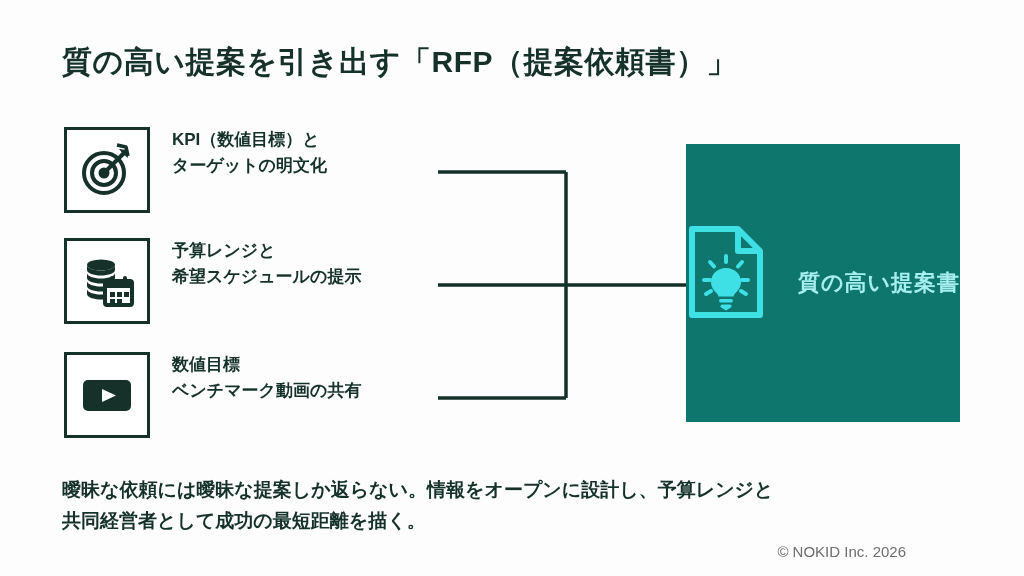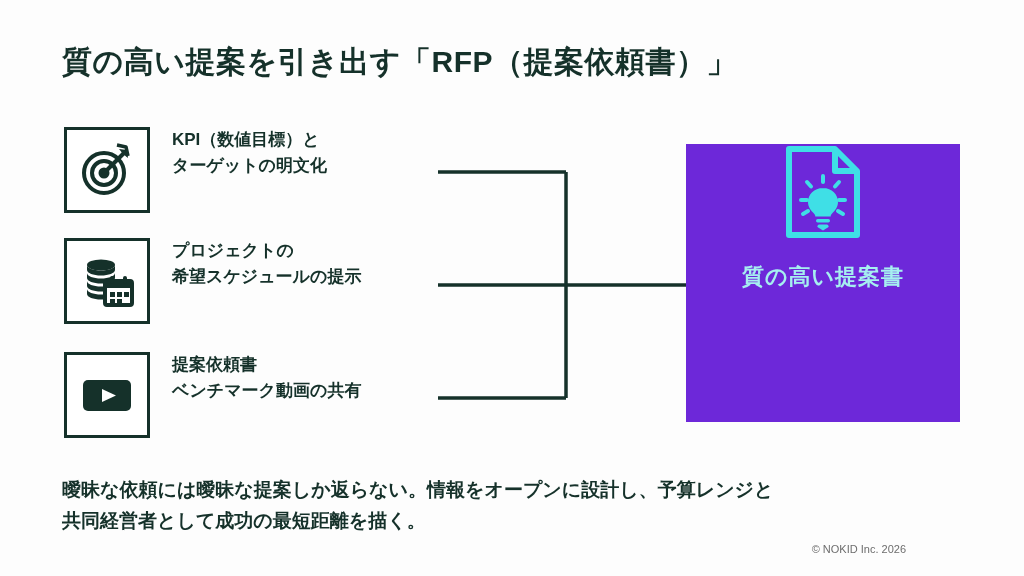--- a/index.html
+++ b/index.html
@@ -76,25 +76,25 @@
     pointer-events: none;
   }
 
   
   .result-card {
     position: absolute;
     left: 686px;
     top: 144px;
     width: 274px;
     height: 278px;
-    background: #6d28d9;
+    background: #0f766e;
     display: flex;
-    flex-direction: column;
+    flex-direction: row;
     align-items: center;
-    justify-content: flex-start;
+    justify-content: space-between;
   }
   .result-icon {
     margin-bottom: 22px;
   }
   .result-icon svg { display: block; }
   .result-label {
     font-size: 22px;
     font-weight: bold;
     color: #a6eff0;
     letter-spacing: 1px;
@@ -110,21 +110,21 @@
     line-height: 1.65;
     color: #15312a;
     white-space: pre-line;
   }
 
   
   .footer {
     position: absolute;
     right: 26px;
     top: 543px;
-    font-size: 11px;
+    font-size: 15px;
     color: #6d6d6d;
     font-weight: normal;
   }
 </style>
 </head>
 <body>
 
 <div class="slide">
 
   <div class="title">質の高い提案を引き出す「RFP（提案依頼書）」</div>
@@ -168,34 +168,34 @@
               <rect x="31" y="39" width="5" height="5"></rect>
               <rect x="38" y="39" width="5" height="5"></rect>
               <rect x="45" y="39" width="5" height="5"></rect>
               <rect x="31" y="46" width="5" height="4"></rect>
               <rect x="38" y="46" width="5" height="4"></rect>
             </g>
           </g>
         </svg>
       </span>
     </div>
-    <div class="item-label">プロジェクトの
+    <div class="item-label">予算レンジと
 希望スケジュールの提示</div>
   </div>
 
   <div class="item item-3">
     <div class="icon-box">
       <span>
         <svg width="56" height="56" viewBox="0 0 56 56">
           <rect x="4" y="13" width="48" height="31" rx="5" fill="#15312a"></rect>
           <path d="M23 22 L37 28.5 L23 35 Z" fill="#ffffff"></path>
         </svg>
       </span>
     </div>
-    <div class="item-label">提案依頼書
+    <div class="item-label">数値目標
 ベンチマーク動画の共有</div>
   </div>
 
   <div class="connector">
     <svg width="270" height="290" viewBox="0 0 270 290">
       <g stroke="#15312a" stroke-width="3.5" fill="none">
         <path d="M8 32 H136"></path>
         <path d="M8 145 H136"></path>
         <path d="M8 258 H136"></path>
         <path d="M136 32 V258"></path>

